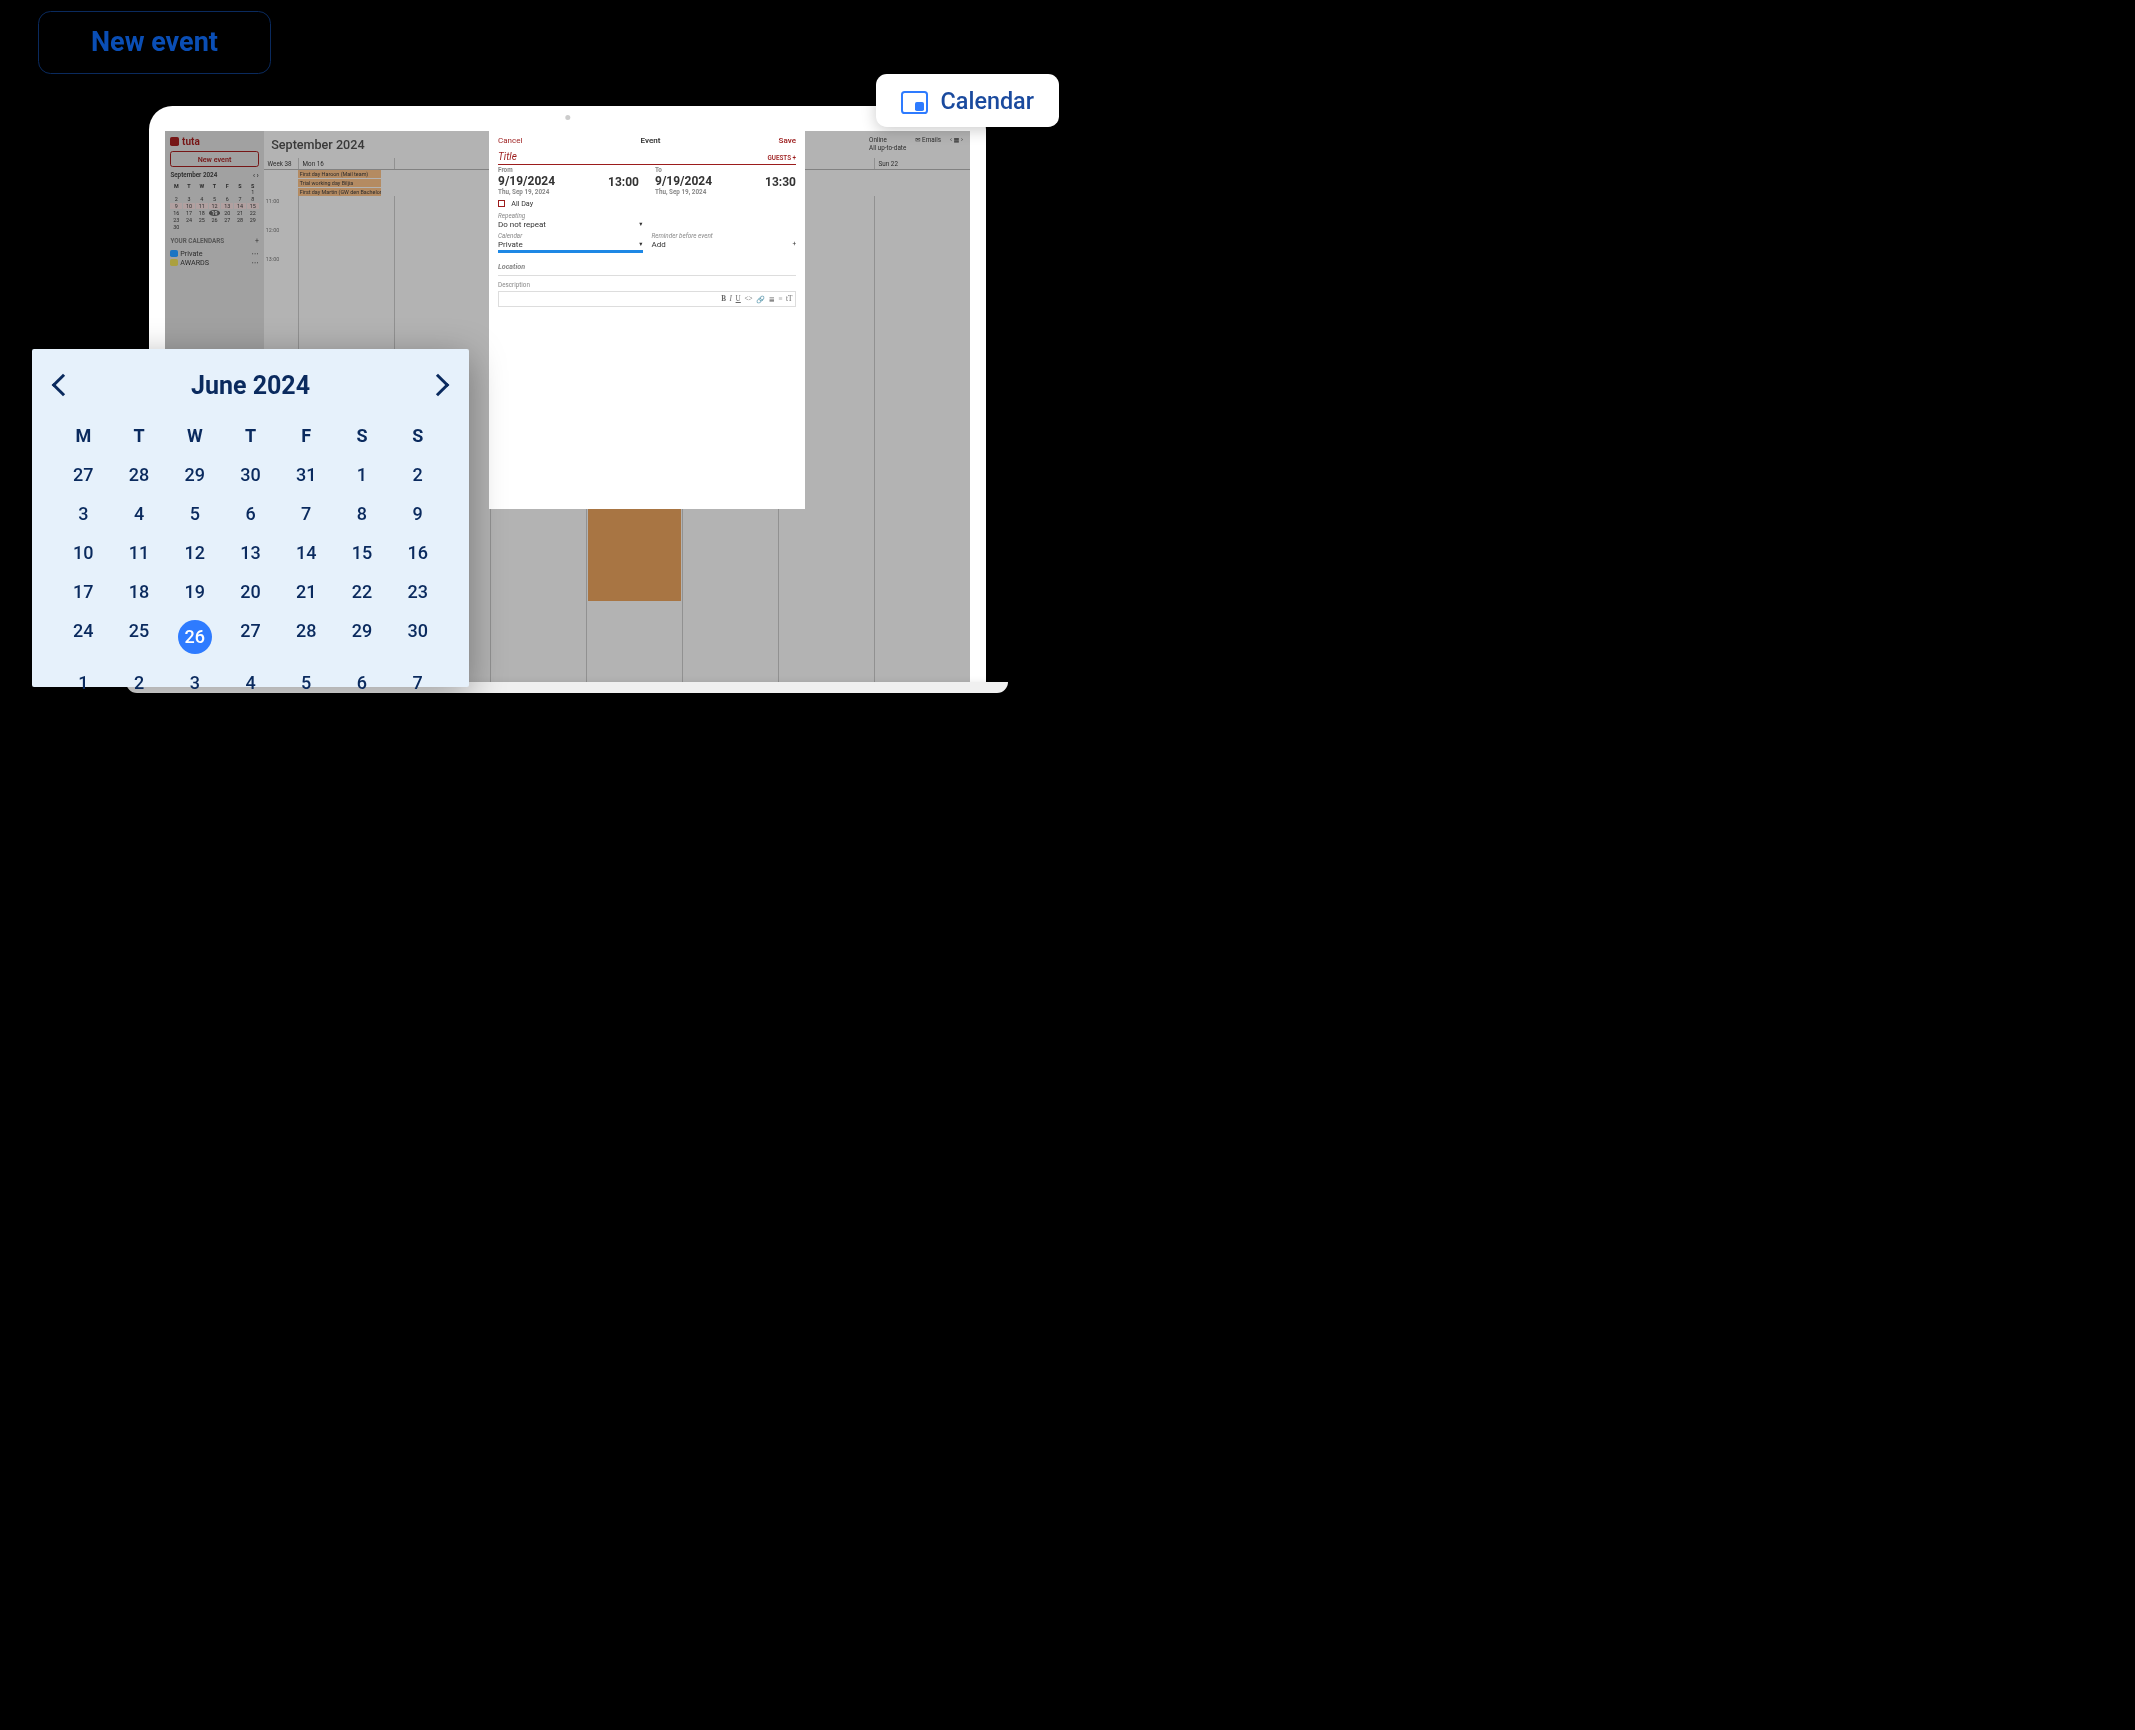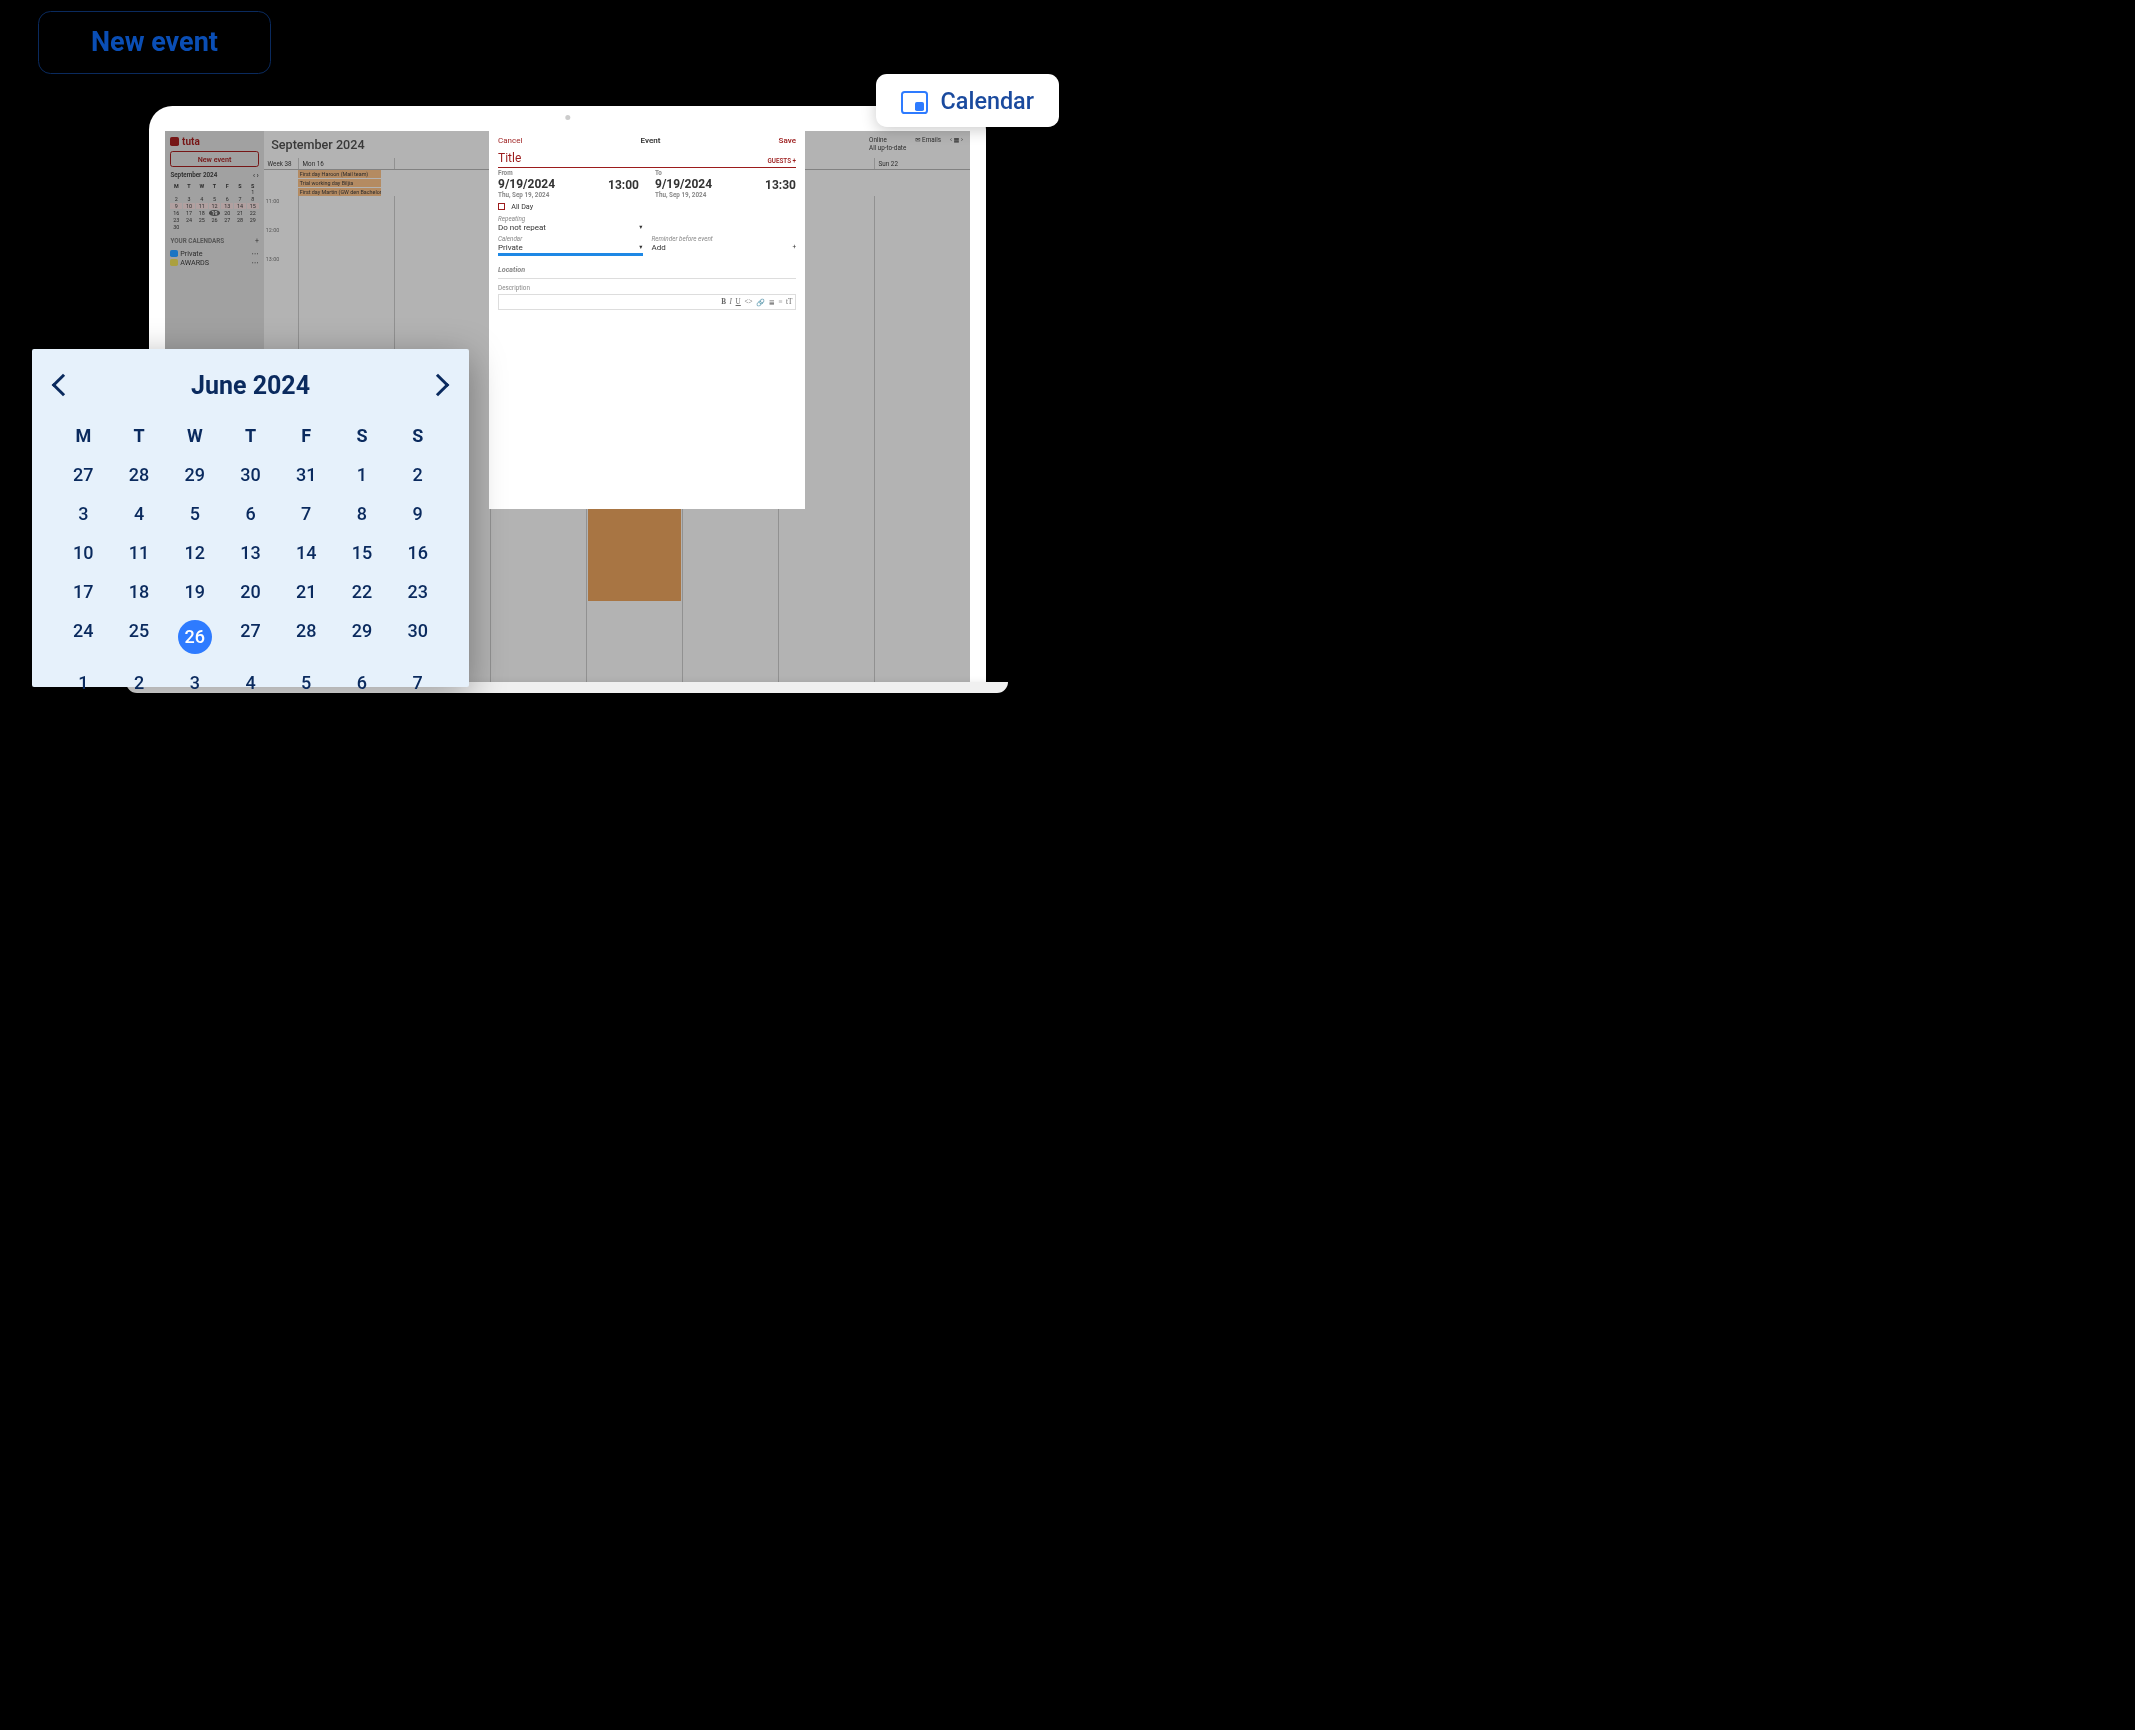--- a/index.html
+++ b/index.html
@@ -128,21 +128,21 @@
   .dialog {
     position: absolute; top: 0px; left: 225px; width: 316px; height: 378px;
     background: #fff; z-index: 20; font-size: 8px; color: #333;
     display: flex; flex-direction: column; padding: 5.4px 9px 0;
   }
   .dlg-top { display: flex; justify-content: space-between; align-items: center; font-size: 8px; }
   .dlg-top .cancel { color: #9c1c1c; }
   .dlg-top .title { font-weight: 600; }
   .dlg-top .save { color: #9c1c1c; font-weight: 600; }
   .dlg-title-row { display: flex; justify-content: space-between; align-items: flex-end; margin-top: 5.4px; border-bottom: 0.9px solid #9c1c1c; padding-bottom: 1.8px; }
-  .dlg-title-row .lbl { color: #9c1c1c; font-size: 12px; }
+  .dlg-title-row .lbl { color: #9c1c1c; font-size: 10px; font-style: italic; }
   .dlg-title-row .guests { color: #9c1c1c; font-size: 6.3px; font-weight: 600; }
   .dlg-row { display: flex; gap: 16px; margin-top: 1px; font-weight: bold; }
   .dlg-col { flex: 1; display: flex; flex-direction: column; }
   .dlg-col .lbl { font-size: 6.3px; color: #888; }
   .dlg-col .val { font-size: 12px; }
   .dlg-col .sub { font-size: 6.3px; color: #888; }
   .dlg-col.time { flex: 0 0 36px; text-align: right; }
   .allday-ck { margin-top: 3.6px; font-size: 7.2px; display: flex; align-items: center; gap: 6px; }
   .allday-ck .box { width: 7.2px; height: 7.2px; border: 0.9px solid #9c1c1c; }
   .sel-row { display: flex; gap: 9px; margin-top: 3.6px; }

